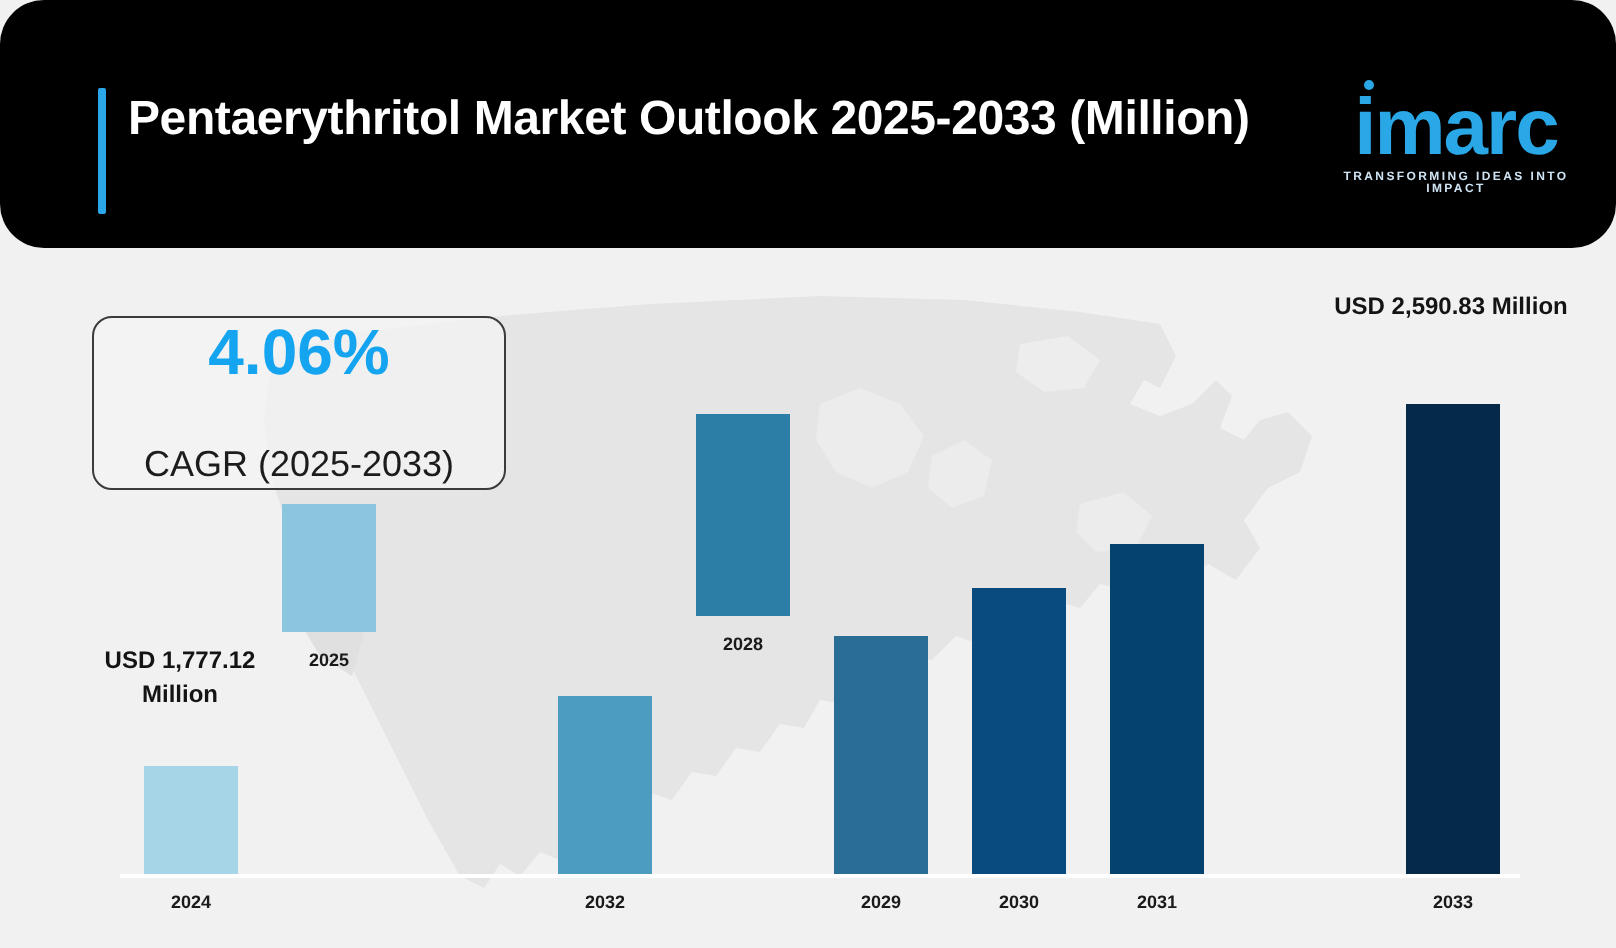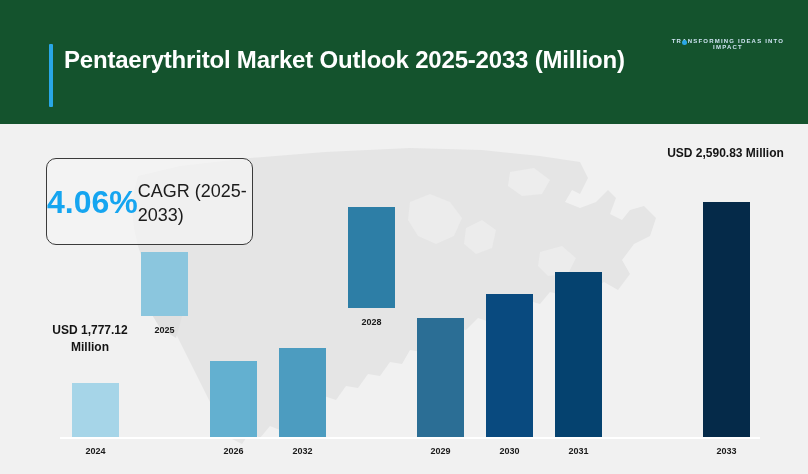--- a/index.html
+++ b/index.html
@@ -7,21 +7,22 @@
     width:808px;height:474px;overflow:hidden;
     background:#f1f1f1;
     font-family:"Liberation Sans", sans-serif;
     -webkit-font-smoothing:antialiased;
   }
   #page{position:relative;width:808px;height:474px;background:#f1f1f1;}
 
   
   .header{
     position:absolute;left:0;top:0;width:808px;height:124px;
-    background:#14532d;
+    background:#000000;
+    border-radius:22px;
   }
   .accent-bar{
     position:absolute;left:49px;top:44px;width:4px;height:63px;
     background:#29a7e6;border-radius:1px;
   }
   .title{
     position:absolute;left:64px;top:44px;width:600px;
     color:#ffffff;font-size:24px;line-height:32px;font-weight:bold;
     letter-spacing:-0.2px;
   }
@@ -47,21 +48,21 @@
     position:absolute;left:0;top:124px;width:808px;height:350px;
     overflow:hidden;pointer-events:none;
   }
   .map-wrap svg{position:absolute;left:110px;top:8px;width:560px;height:330px;}
 
   
   .cagr-box{
     position:absolute;left:46px;top:158px;width:205px;height:85px;
     border:1.5px solid #3b3b3b;border-radius:10px;
     background:rgba(244,244,244,0.72);
-    display:flex;flex-direction:row;align-items:center;justify-content:space-between;
+    display:flex;flex-direction:column;align-items:center;justify-content:space-between;
   }
   .cagr-value{color:#15a5f0;font-size:32px;font-weight:bold;line-height:34px;}
   .cagr-label{color:#1c1c1c;font-size:18px;line-height:24px;margin-top:2px;}
 
   
   .callout{
     position:absolute;text-align:center;color:#141414;
     font-size:12px;font-weight:bold;line-height:17px;
   }
   #callout-start{left:50px;top:322px;width:80px;}
@@ -84,20 +85,21 @@
 <body>
 
 <div id="page">
 
   <div class="header">
     <div class="accent-bar"></div>
     <div class="title">Pentaerythritol Market Outlook 2025-2033 (Million)</div>
 
     <div class="logo">
       <div class="logo-dot"></div>
+      <div class="logo-word">imarc</div>
       <div class="logo-tag">TRANSFORMING IDEAS INTO IMPACT</div>
     </div>
   </div>
 
   <div class="map-wrap">
     <svg viewBox="0 0 560 330" xmlns="http://www.w3.org/2000/svg" aria-hidden="true">
       <path fill="#e5e5e5" d="M28,44 L70,34 L140,26 L215,20 L300,16 L372,18 L430,24 L470,30
         L478,46 L470,62 L462,58 L455,70 L470,76 L486,70 L498,58 L506,66 L500,82 L512,88
         L520,78 L534,74 L546,86 L540,104 L524,112 L512,128 L520,142 L508,158 L494,150
         L482,158 L470,152 L456,164 L440,160 L430,172 L416,168 L404,180 L392,176 L380,190
@@ -125,24 +127,20 @@
   <div class="chart" id="chart">
     <div class="baseline"></div>
   <div class="bar" style="left: 72px; top: 0px; height: 474px;">
         <div class="bar-rect" title="2024: 1777.12" style="height: 54px; background: rgb(166, 213, 232);"></div>
         <div class="bar-label">2024</div>
       </div>
       <div class="bar" style="left: 141px; top: 0px; height: 353px;">
         <div class="bar-rect" title="2025: 1849.3" style="height: 64px; background: rgb(139, 198, 222);"></div>
         <div class="bar-label">2025</div>
       </div>
-      <div class="bar" style="left: 210px; top: 0px; height: 474px;">
-        <div class="bar-rect" title="2026: 1924.4" style="height: 76px; background: rgb(99, 176, 208);"></div>
-        <div class="bar-label">2026</div>
-      </div>
       <div class="bar" style="left: 279px; top: 0px; height: 474px;">
         <div class="bar-rect" title="2027: 2002.54" style="height: 89px; background: rgb(76, 156, 192);"></div>
         <div class="bar-label">2032</div>
       </div>
       <div class="bar" style="left: 348px; top: 0px; height: 345px;">
         <div class="bar-rect" title="2028: 2083.86" style="height: 101px; background: rgb(45, 126, 166);"></div>
         <div class="bar-label">2028</div>
       </div>
       <div class="bar" style="left: 417px; top: 0px; height: 474px;">
         <div class="bar-rect" title="2029: 2168.49" style="height: 119px; background: rgb(43, 110, 149);"></div>

